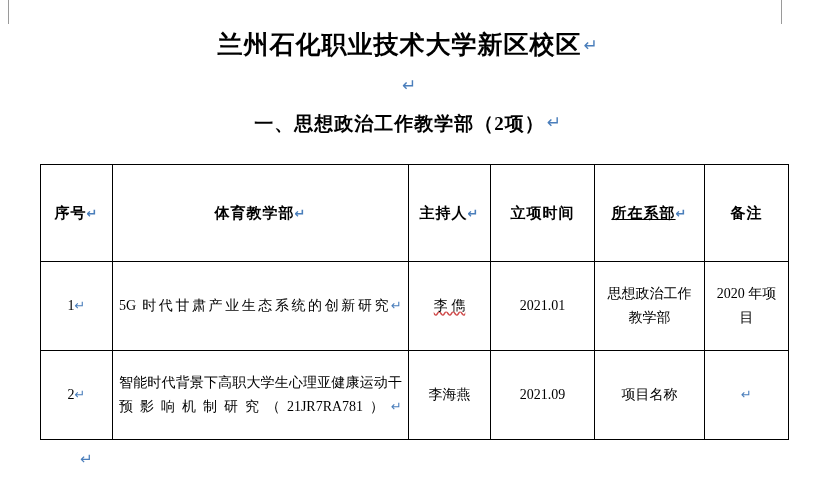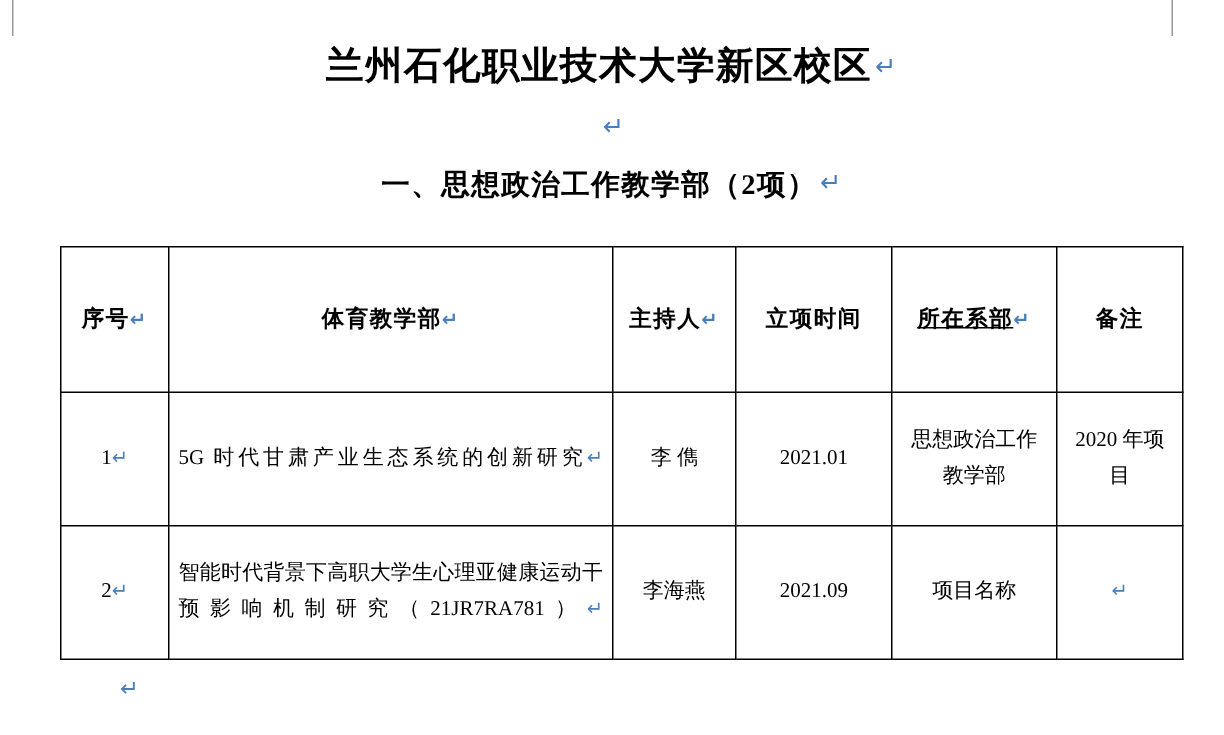--- a/index.html
+++ b/index.html
@@ -106,20 +106,21 @@
     text-align: center;
   }
   td.j {
     text-align: justify;
     text-align-last: justify;
     font-size: 13.5px;
     line-height: 26px;
     margin-left: 32px;
   }
   .wavy {
+    text-decoration: underline;
     text-decoration-style: wavy;
     text-decoration-color: #d04a4a;
   }
   .cell-pilcrow {
     color: #4a7ebb;
     font-size: 13px;
     font-family: "DejaVu Sans", sans-serif;
   }
   .end-pilcrow {
     margin-top: 10px;

